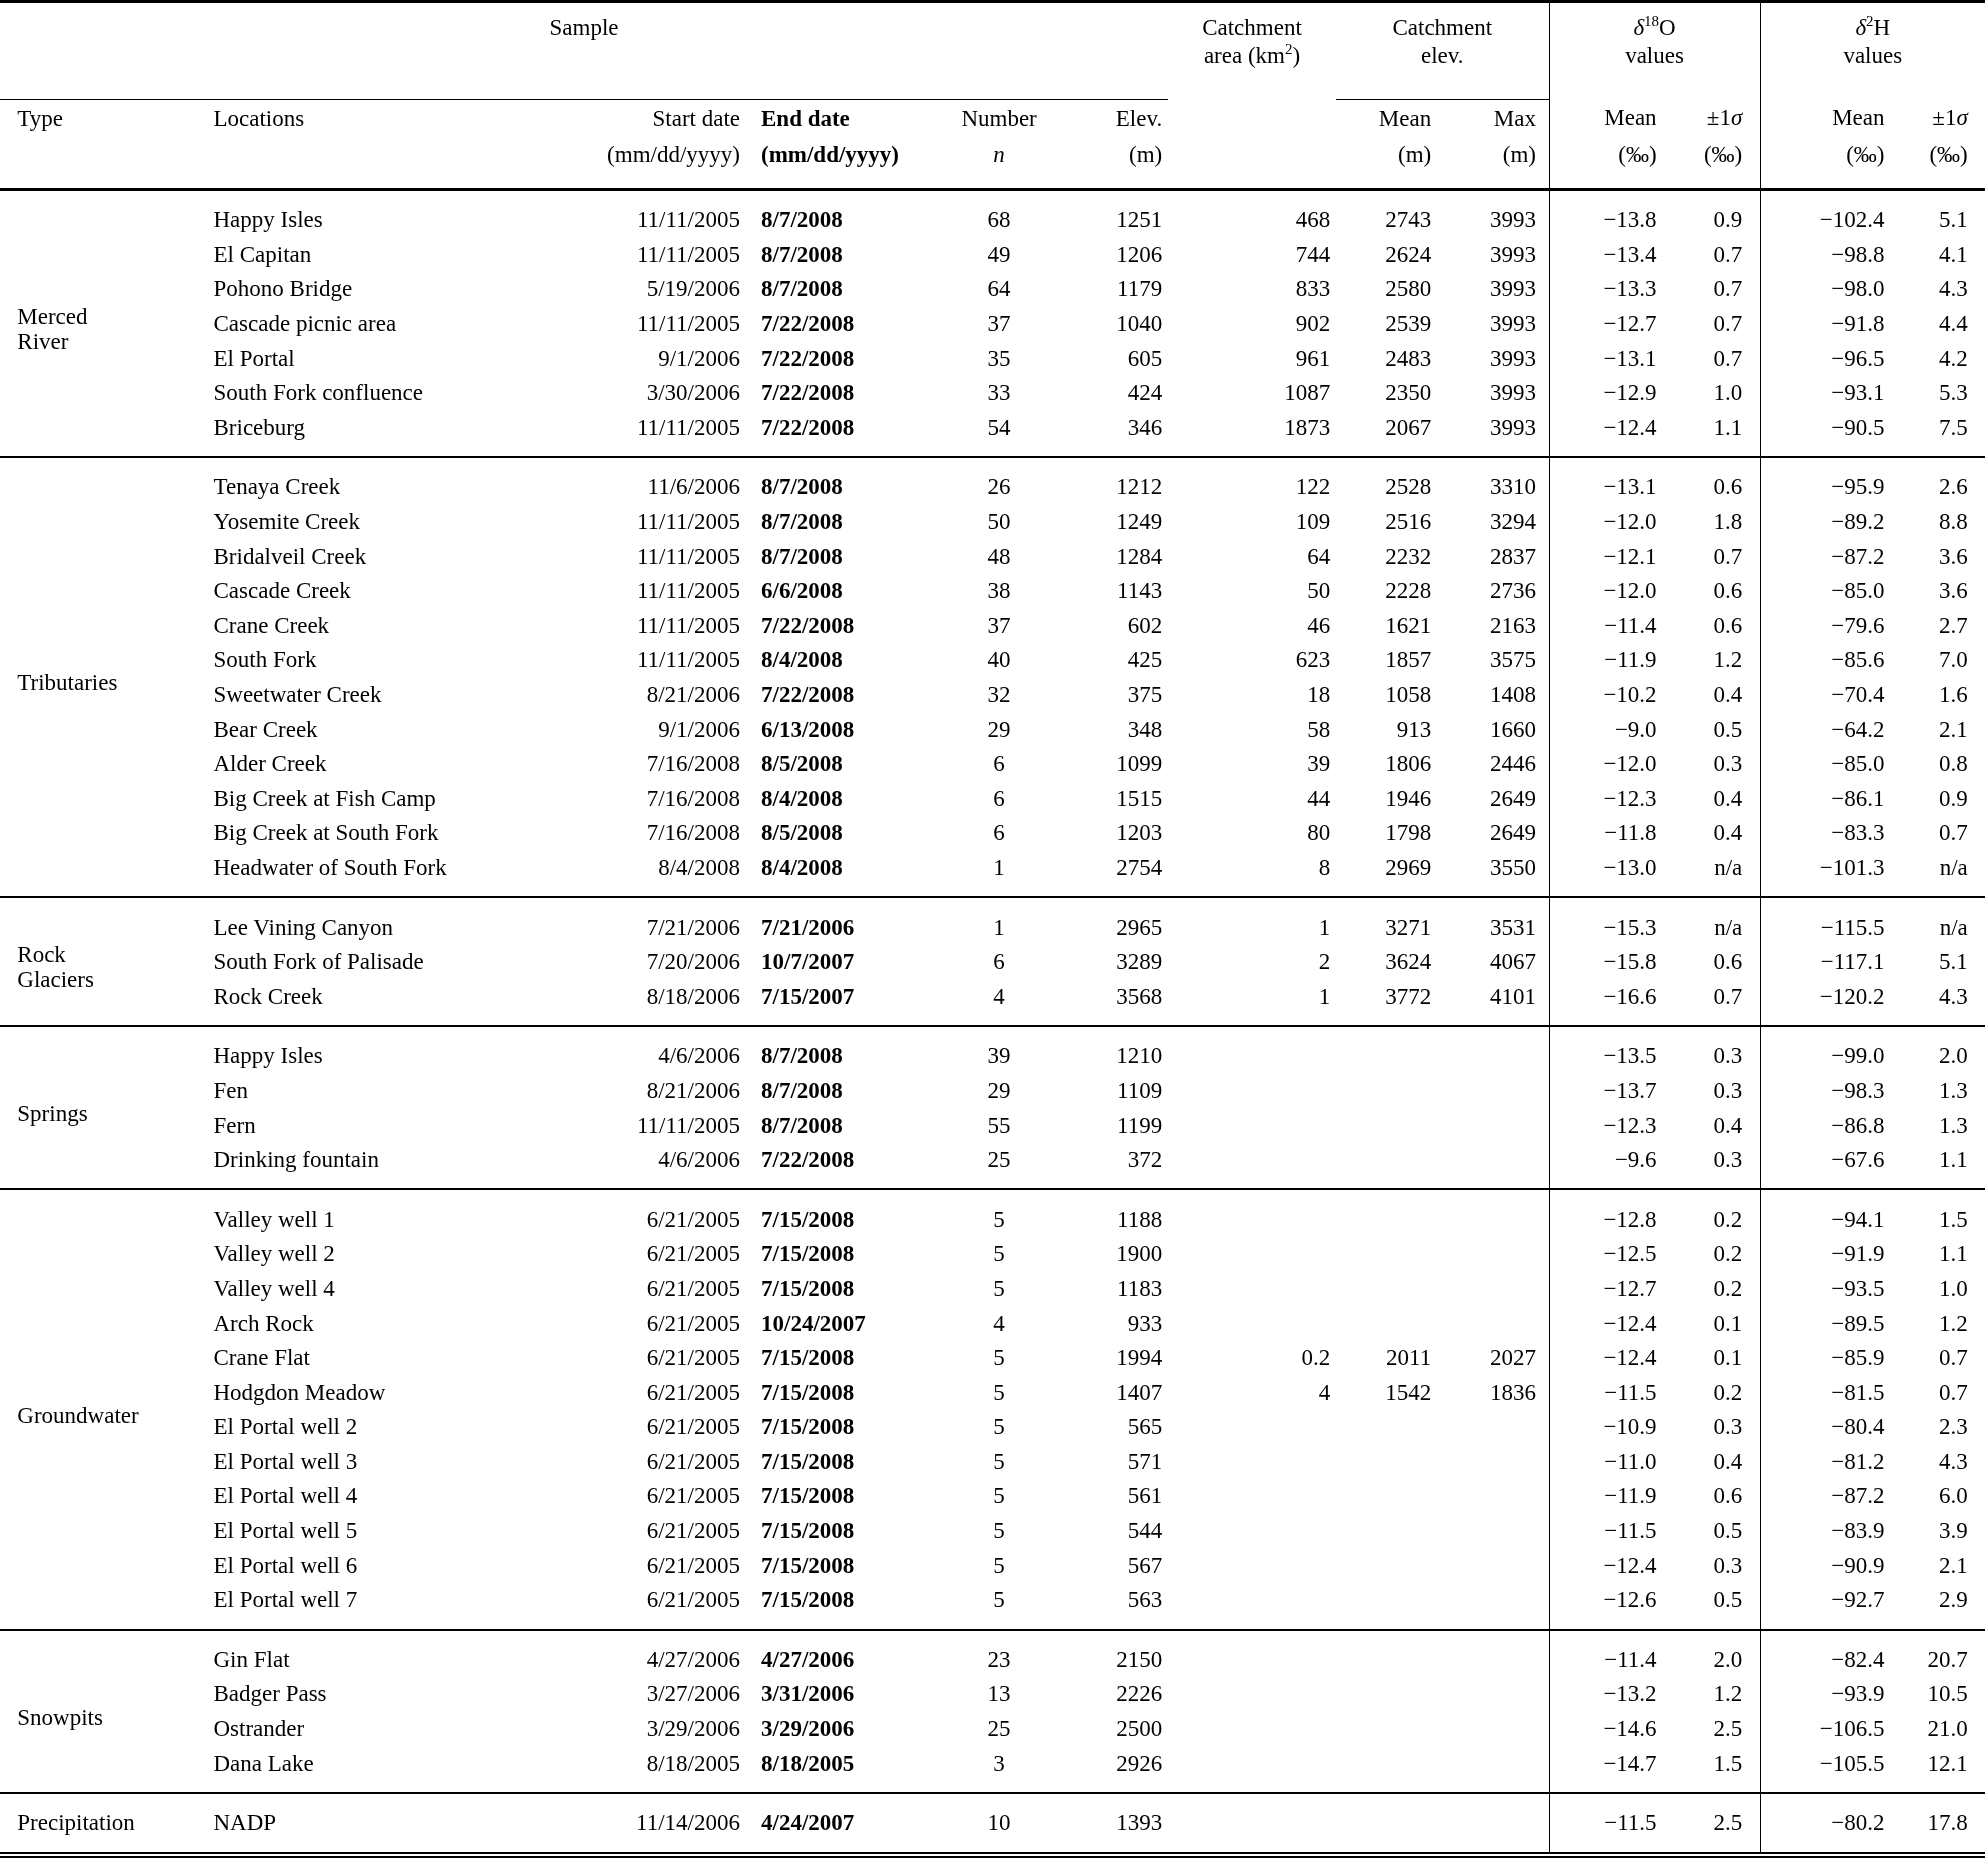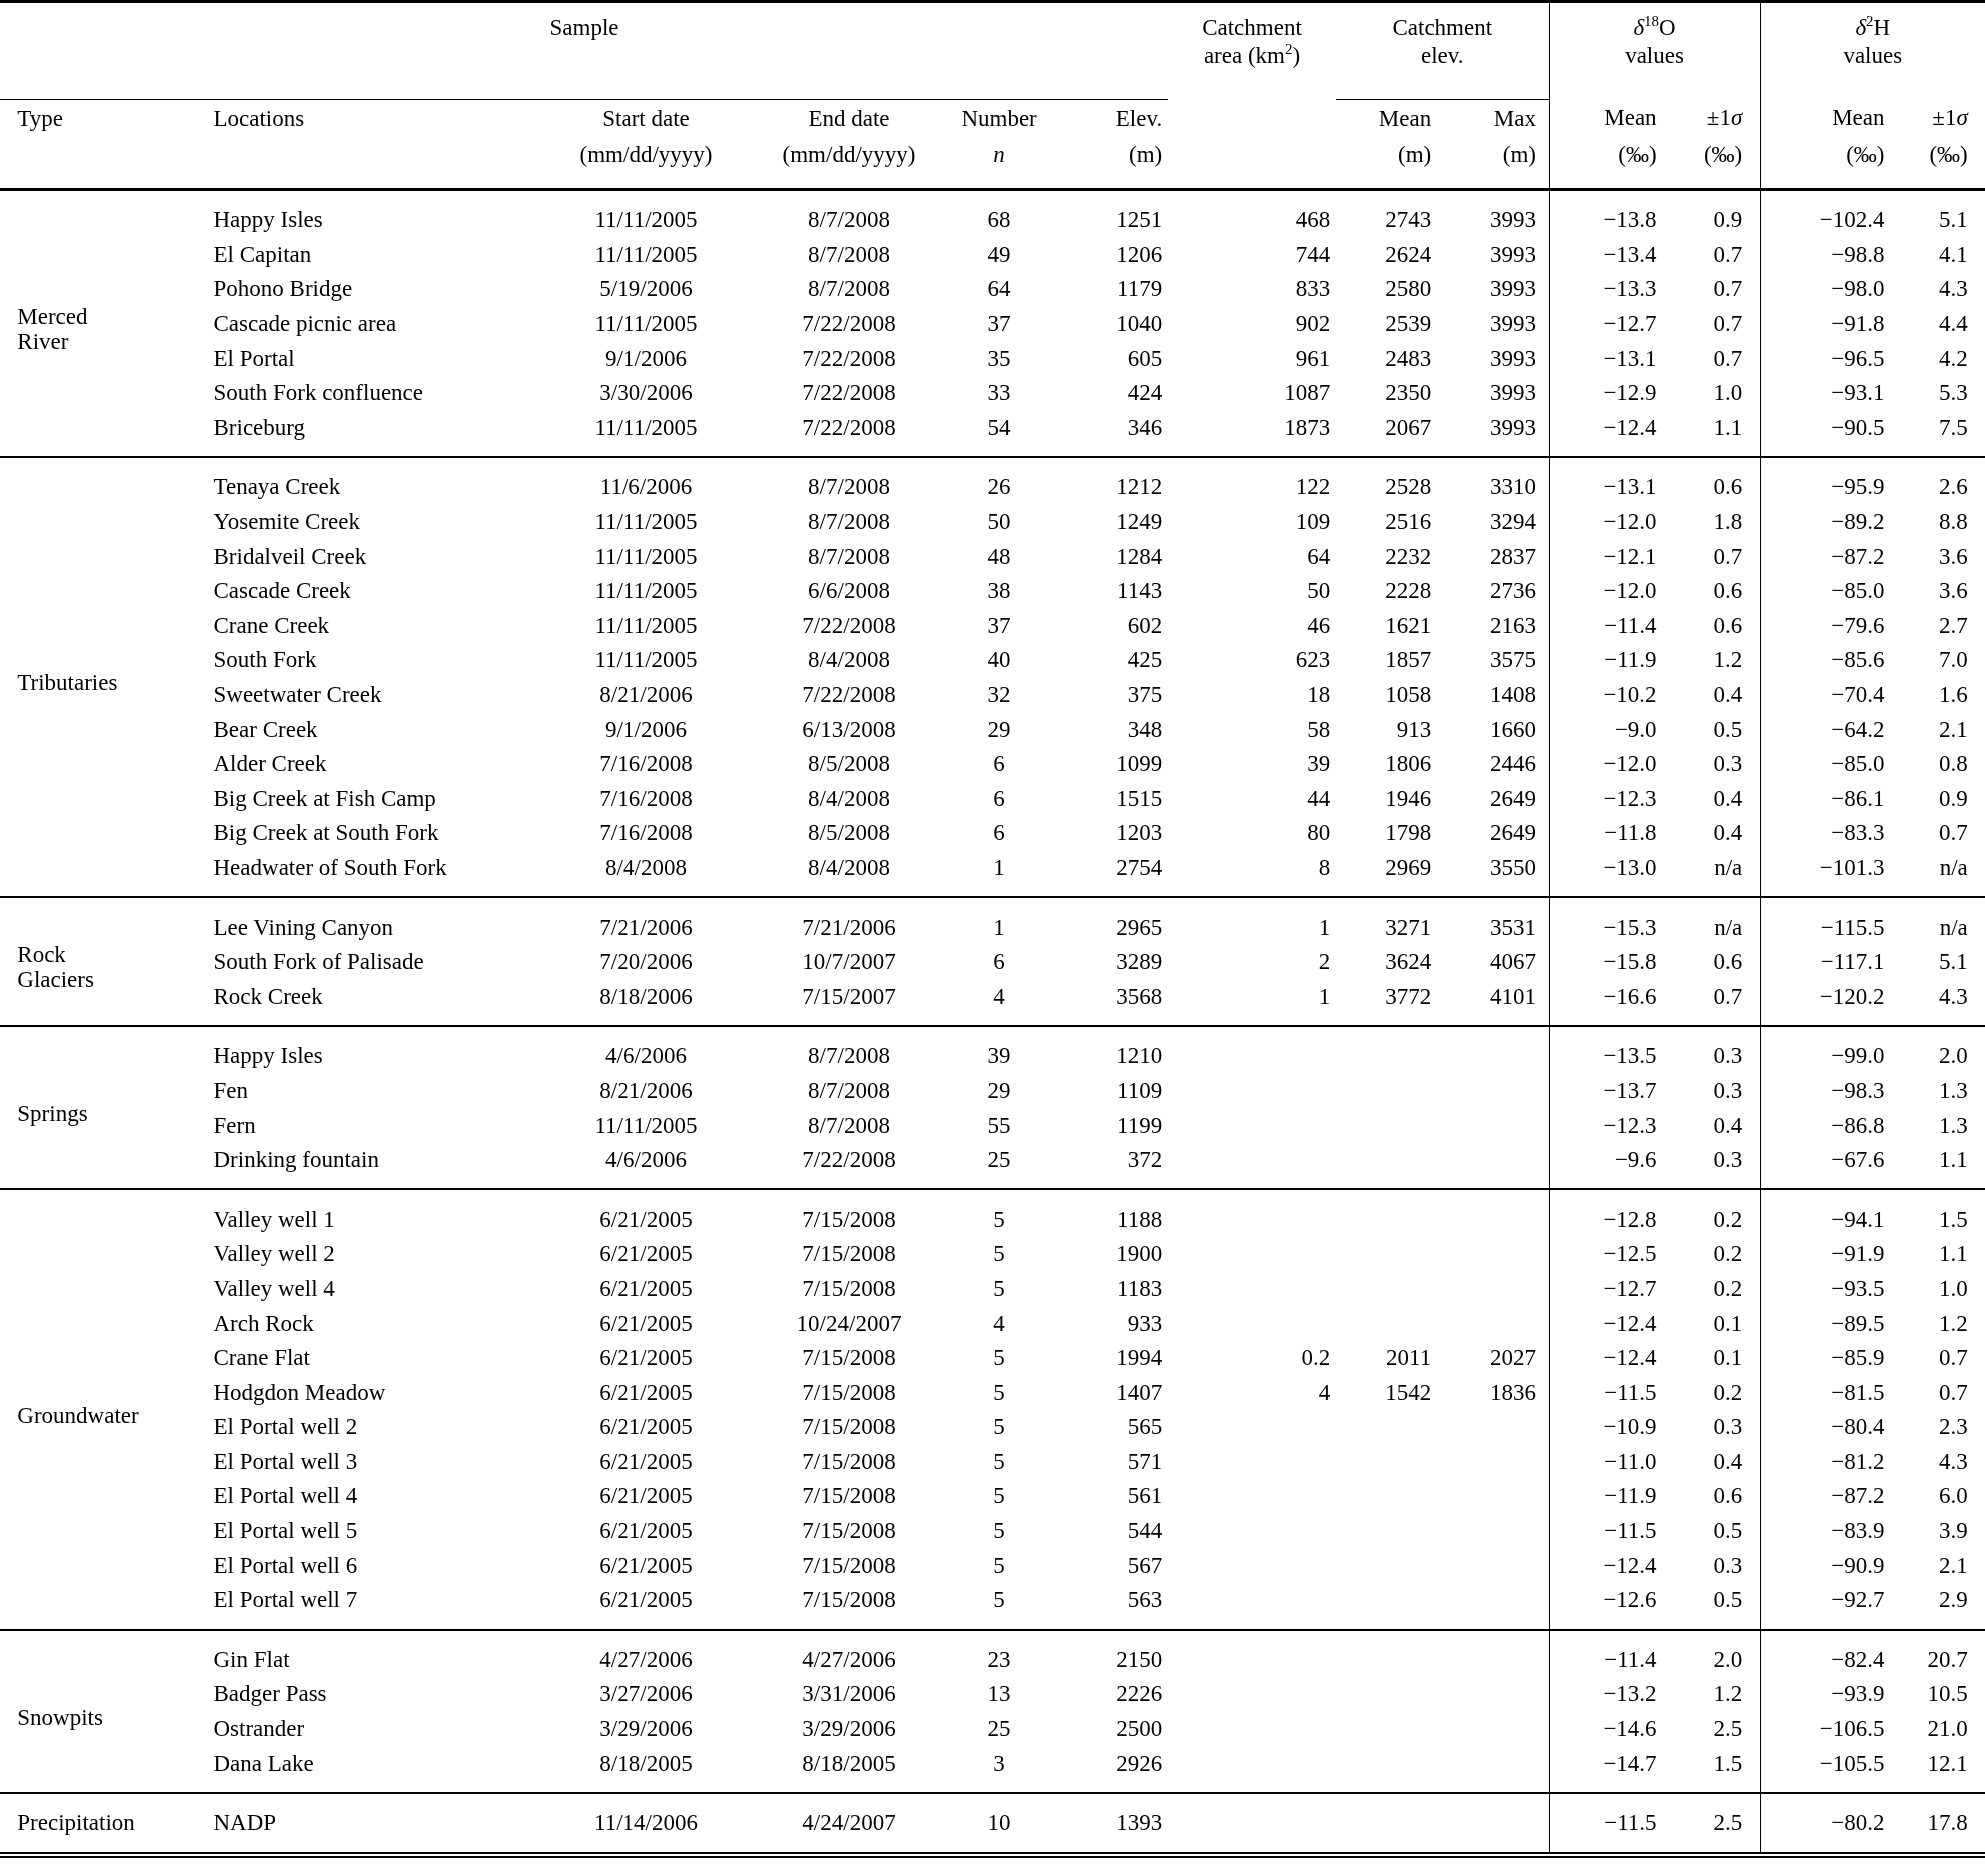--- a/index.html
+++ b/index.html
@@ -31,22 +31,22 @@
   .group-row th { height: 98px; padding-top: 11.5px; vertical-align: top; text-align: center; }
   .gl2 { margin-top: 3px; }
   .rule-under { border-bottom: 1.9px solid #000; }
   .colhead-row th { height: 90px; vertical-align: top; padding-top: 5.8px; }
   .hl2 { margin-top: 11.5px; }
   sup { font-size: 65%; line-height: 0; }
   .math { font-style: italic; }
   
   .c-type  { text-align: left; padding-left: 17.3px; vertical-align: middle; white-space: pre-line; }
   .c-loc   { text-align: left; padding-left: 11.5px; }
-  .c-start { text-align: center; padding-left: 19px; }
-  .c-end   { text-align: center; padding-left: 21px; }
+  .c-start { text-align: right; padding-left: 19px; }
+  .c-end   { text-align: left; padding-left: 21px; font-weight: bold; }
   .c-n     { text-align: center; padding-right: 5.8px; margin-top: 19px; }
   .c-elev  { text-align: right; padding-right: 5.8px; }
   .c-area  { text-align: right; padding-right: 5.8px; }
   .c-cmean { text-align: right; padding-right: 5.8px; }
   .c-cmax  { text-align: right; padding-right: 12.5px; }
   .c-o18m  { text-align: right; padding-right: 15.4px; border-left: 1.9px solid #000; }
   .c-o18s  { text-align: right; padding-right: 17.3px; }
   .c-h2m   { text-align: right; padding-right: 12.5px; border-left: 1.9px solid #000; }
   .c-h2s   { text-align: right; padding-right: 17.3px; }
   .bl      { border-left: 1.9px solid #000; }

